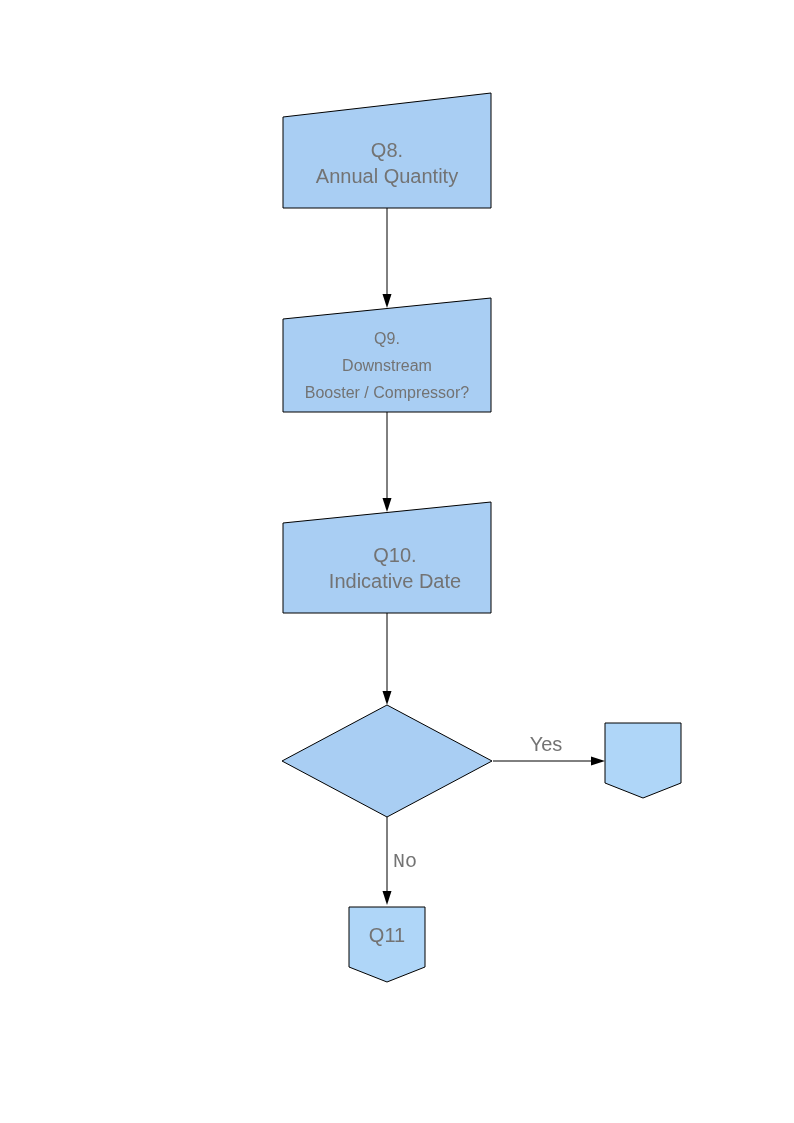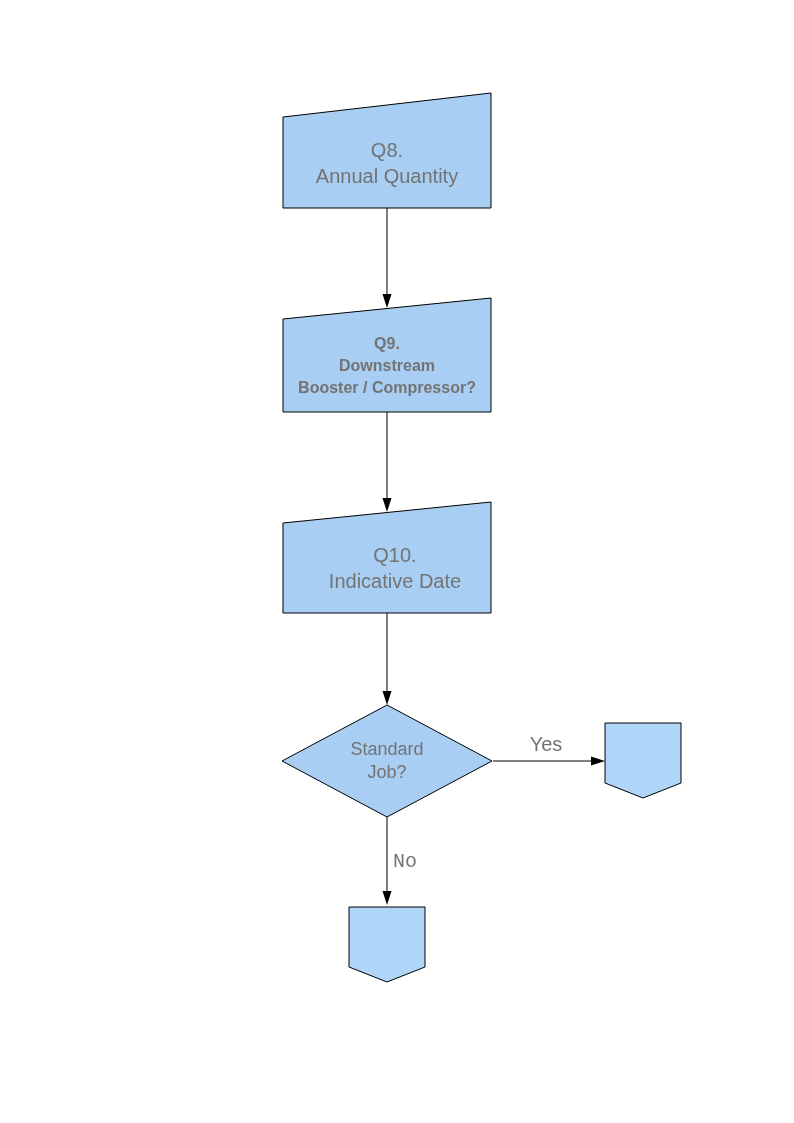--- a/index.html
+++ b/index.html
@@ -27,21 +27,21 @@
     display: flex;
     align-items: center;
     justify-content: center;
     text-align: center;
     color: #737373;
     white-space: pre-line;
     pointer-events: none;
   }
   .label-lg { font-size: 20px; line-height: 26px; }
   .label-md { font-size: 18px; line-height: 23px; }
-  .label-sm { font-size: 16px; line-height: 22px; font-weight: bold; }
+  .label-sm { font-size: 16px; line-height: 27px; }
 
   .lbl-q8       { left: 283px; top: 117px; width: 208px; height: 91px; }
   .lbl-q9       { left: 283px; top: 319px; width: 208px; height: 93px; }
   .lbl-q10      { left: 283px; top: 523px; width: 224px; height: 90px; }
   .lbl-decision { left: 302px; top: 717px; width: 170px; height: 88px; }
   .lbl-q12      { left: 605px; top: 723px; width: 76px;  height: 56px; }
   .lbl-q11      { left: 349px; top: 907px; width: 76px;  height: 56px; }
   .lbl-yes      { left: 504px; top: 731px; width: 84px;  height: 26px; }
   .lbl-no       { left: 383px; top: 849px; width: 44px;  height: 26px; font-family: Liberation Mono, monospace; }
 </style>
@@ -84,22 +84,21 @@
   <div class="label label-lg lbl-q8">Q8.
 Annual Quantity</div>
 
   <div class="label label-sm lbl-q9">Q9.
 Downstream
 Booster / Compressor?</div>
 
   <div class="label label-lg lbl-q10">Q10.
 Indicative Date</div>
 
-  <div class="label label-md lbl-decision">Standard
-Job?</div>
 
+  <div class="label label-lg lbl-q11">Q11</div>
 
 
   <div class="label label-lg lbl-yes">Yes</div>
 
   <div class="label label-lg lbl-no">No</div>
 
 </div>
 
 </body></html>

